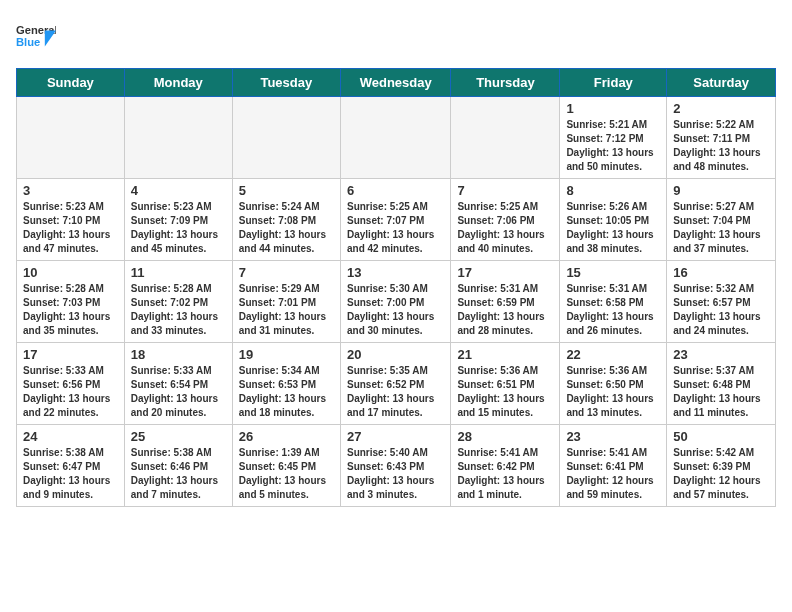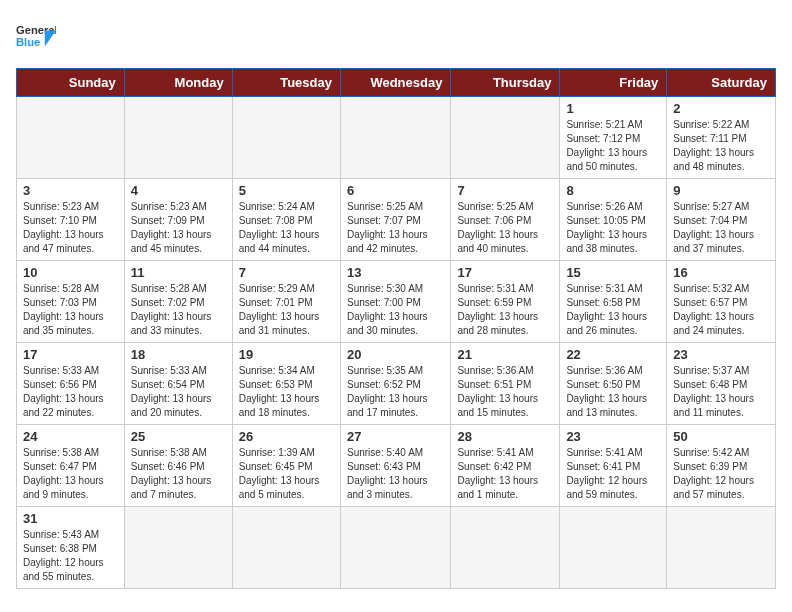--- a/index.html
+++ b/index.html
@@ -42,23 +42,23 @@
     .location-title {
       font-size: 16px;
       color: #555;
     }
     .calendar-table {
       width: 100%;
       border-collapse: collapse;
       border: 1px solid #ccc;
     }
     .calendar-table th {
-      background: #7f1d1d;
+      background: #0f766e;
       color: #fff;
-      text-align: right;
+      text-align: center;
       padding: 6px 8px;
       font-size: 13px;
       border: 1px solid #1565C0;
     }
     .calendar-table td {
       vertical-align: top;
       border: 1px solid #ccc;
       padding: 4px 6px;
       width: 113px;
       min-height: 70px;
@@ -73,20 +73,21 @@
     .day-number {
       font-size: 13px;
       font-weight: bold;
       display: block;
       margin-bottom: 2px;
     }
     .day-info {
       font-size: 10px;
       line-height: 1.4;
       color: #333;
+      font-weight: bold;
     }
   </style>
 </head>
 <body>
 
 <div class="header-area">
   <div class="logo-area">
     <div class="logo-wrapper">
       <svg class="logo-icon" viewBox="0 0 50 50" xmlns="http://www.w3.org/2000/svg">
         <text x="0" y="22" font-size="14" font-weight="bold" fill="#333" font-family="Arial">General</text>
@@ -302,28 +303,14 @@
 Sunset: 6:41 PM
 Daylight: 12 hours and 59 minutes.</div>
         </td>
         <td>
           <span class="day-number">50</span>
           <div class="day-info">Sunrise: 5:42 AM
 Sunset: 6:39 PM
 Daylight: 12 hours and 57 minutes.</div>
         </td>
       </tr>
-      <tr>
-        <td>
-          <span class="day-number">31</span>
-          <div class="day-info">Sunrise: 5:43 AM
-Sunset: 6:38 PM
-Daylight: 12 hours and 55 minutes.</div>
-        </td>
-        <td class="empty"></td>
-        <td class="empty"></td>
-        <td class="empty"></td>
-        <td class="empty"></td>
-        <td class="empty"></td>
-        <td class="empty"></td>
-      </tr>
     </tbody>
 </table>
 
 </body></html>

